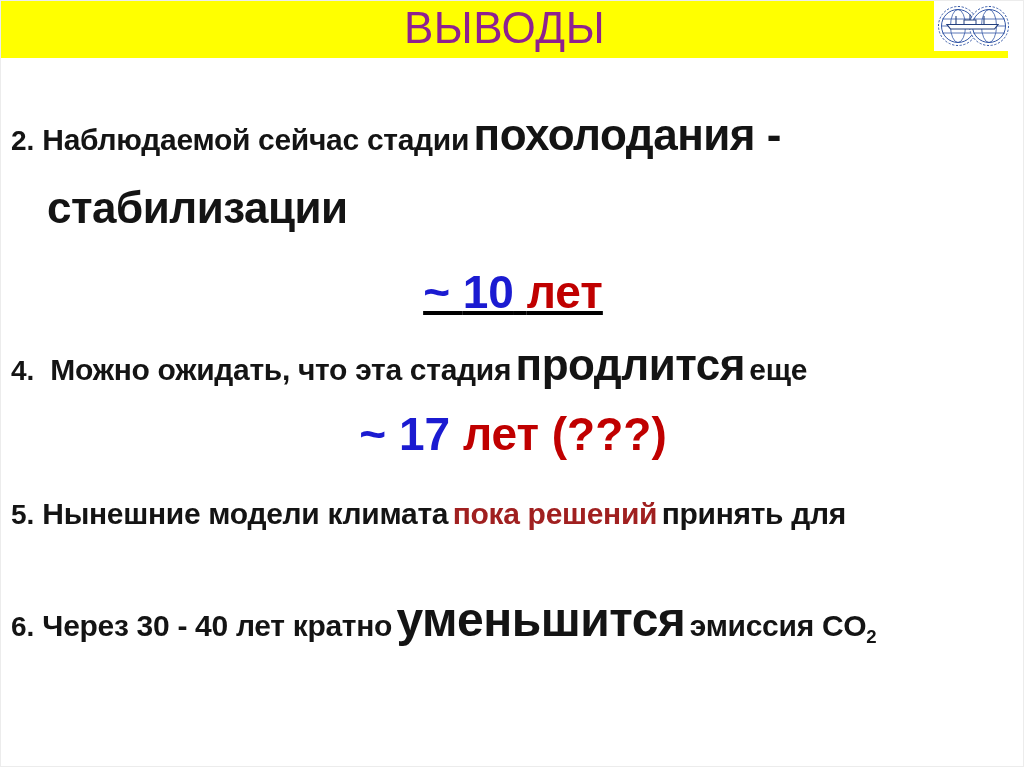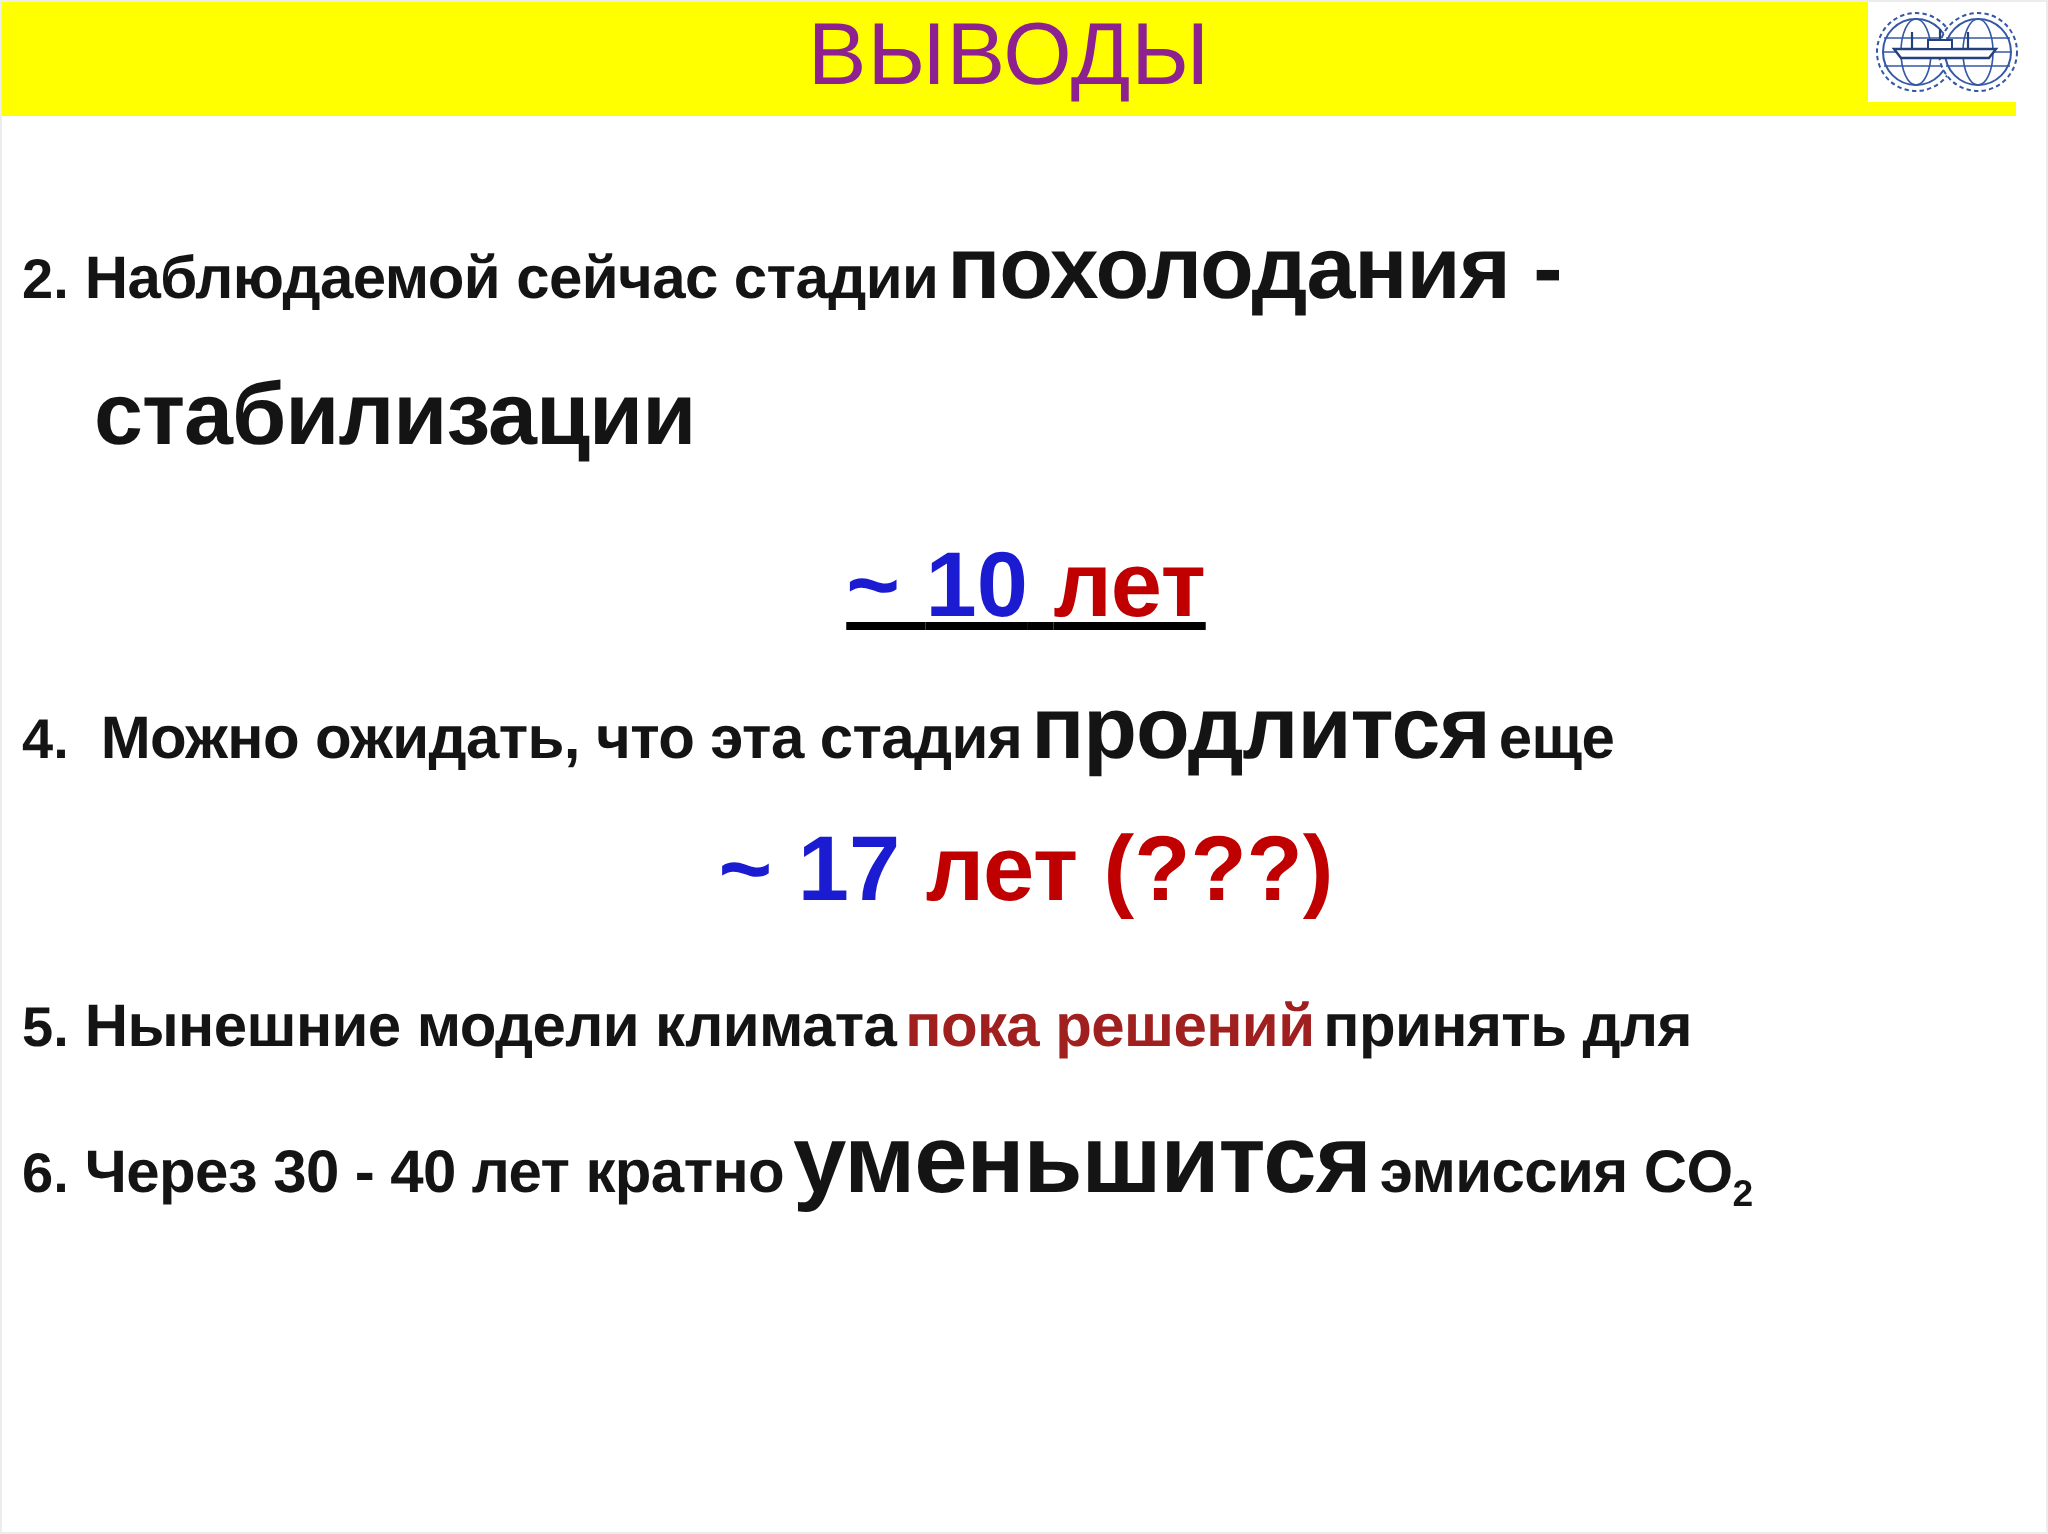--- a/index.html
+++ b/index.html
@@ -98,21 +98,21 @@
   .blue { color: var(--accent-blue); }
   .red { color: var(--accent-red); }
   .darkred { color: var(--accent-dark-red); }
   .item4-l1 { margin-top: 16px; line-height: 58px; }
   .item4-l1 .num { margin-right: 16px; }
   .item5-l1 { margin-top: 32px; line-height: 40px; }
   .item5-l2 { line-height: 40px; padding-left: 40px; }
   .item5-l1 .reg, .item5-l2 .reg, .item5-l1 .darkred, .item5-l2 .darkred {
     font-size: 30px; font-weight: bold; letter-spacing: -0.3px;
   }
-  .item6-l1 { margin-top: 23px; line-height: 38px; }
+  .item6-l1 { margin-top: 50px; line-height: 62px; }
   .big6 { font-size: 48px; }
   .big6.underl { text-decoration-thickness: 5px; text-underline-offset: 9px; }
   sub.co2 {
     font-size: 62%;
     vertical-align: baseline;
     position: relative;
     top: 0.35em;
   }
 </style>
 </head>

